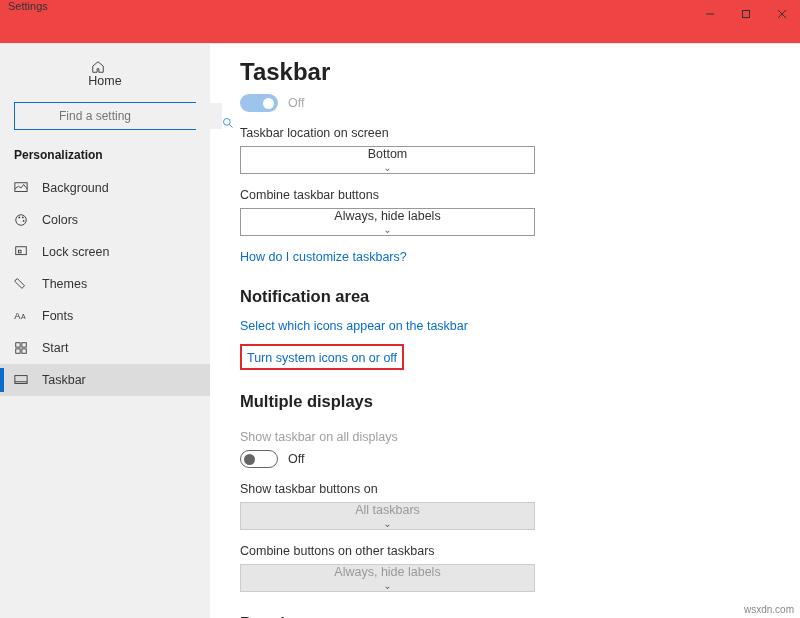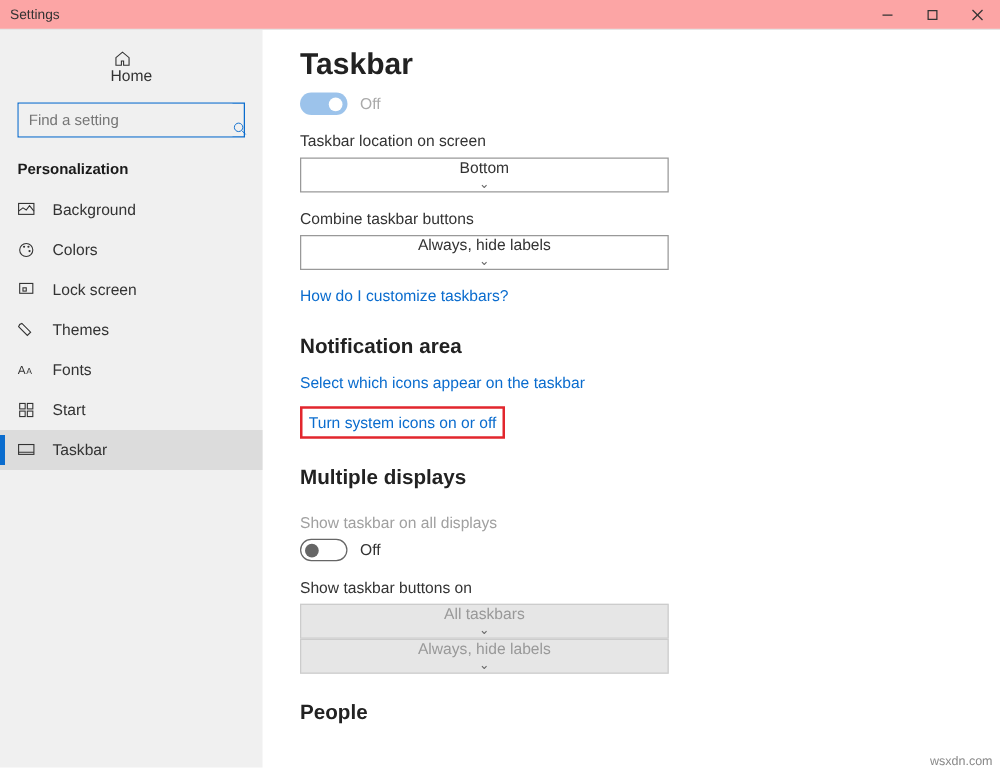--- a/index.html
+++ b/index.html
@@ -1,26 +1,26 @@
 <!DOCTYPE html>
 <html><head>
 <meta charset="utf-8">
 <style>
 * { box-sizing: border-box; margin: 0; padding: 0; font-family: "Segoe UI", Arial, sans-serif; }
 body { width: 800px; height: 618px; background: #fff; overflow: hidden; position: relative; }
-.titlebar { height: 24px; display: flex; align-items: center; padding-left: 8px; border-bottom: 1px solid #e5e5e5; background: #fca5a5; }
+.titlebar { height: 44px; display: flex; align-items: flex-start; padding-left: 8px; border-bottom: 1px solid #e5e5e5; background: #ef4444; }
 .titlebar-title { font-size: 11px; color: #333; }
 .window-controls { margin-left: auto; display: flex; }
 .window-btn { width: 36px; height: 28px; display: flex; align-items: center; justify-content: center; font-size: 12px; }
 .window-btn svg { width: 10px; height: 10px; }
 .main { display: flex; height: 590px; }
 .sidebar { width: 210px; background: #f0f0f0; padding-top: 10px; height: 100%; }
 .home-row { display: flex; align-items: center; padding: 6px 14px; font-size: 12.5px; color: #333; margin-bottom: 8px; flex-direction: column; }
 .home-row .ico { width: 18px; display: inline-flex; margin-right: 10px; }
-.search { margin: 0 14px 12px 14px; height: 28px; border: 1px solid #0a6cce; display: flex; align-items: flex-end; }
+.search { margin: 0 14px 12px 14px; height: 28px; border: 1px solid #0a6cce; display: flex; align-items: flex-end; padding-left: 36px; }
 .search input { flex: 1; border: none; outline: none; height: 100%; padding: 0 8px; font-size: 12px; background: #f0f0f0; color: #666; }
 .search-icon { width: 24px; display: flex; align-items: center; justify-content: center; color: #0a6cce; font-size: 12px; }
 .section-title { font-size: 12px; font-weight: 600; color: #1a1a1a; padding: 6px 14px 10px 14px; }
 .nav-item { display: flex; align-items: center; padding: 9px 14px; font-size: 12.5px; color: #333; position: relative; }
 .nav-item .ico { width: 18px; display: inline-flex; margin-right: 10px; align-items:center; }
 .nav-item.active { background: #dcdcdc; }
 .nav-item.active::before { content: ""; position: absolute; left: 0; top: 4px; bottom: 4px; width: 3.5px; background: #0a6cce; }
 .content { flex: 1; padding: 14px 30px 0 30px; overflow: hidden; position: relative; }
 h1 { font-size: 24px; font-weight: 600; color: #222; margin-bottom: 8px; }
 .toggle-row { display: flex; align-items: center; gap: 10px; margin: 6px 0 14px 0; font-size: 12.5px; color: #333; }
@@ -191,20 +191,21 @@
         </div>
       <span>Off</span>
     </div>
 
     <div class="field-label">Show taskbar buttons on</div>
     <div class="select disabled">
       <span>All taskbars</span>
       <span class="chev">⌄</span>
     </div>
 
+    <div class="field-label">Combine buttons on other taskbars</div>
     <div class="select disabled">
       <span>Always, hide labels</span>
       <span class="chev">⌄</span>
     </div>
 
     <h2>People</h2>
     
     
   </div>
 </div>

